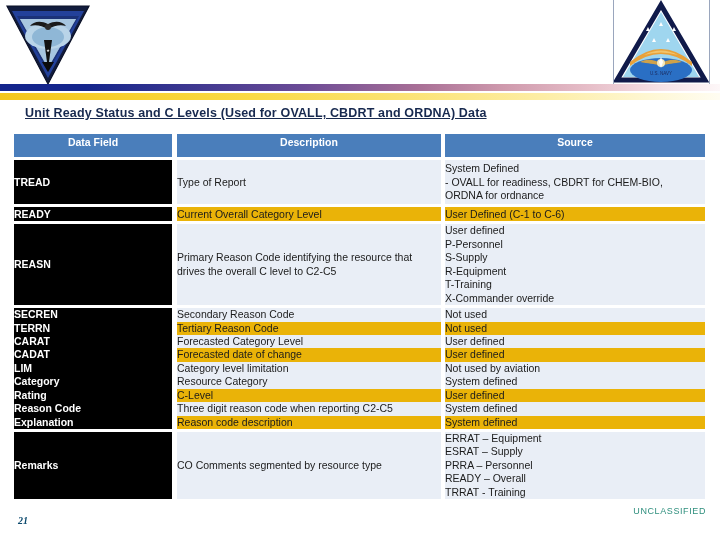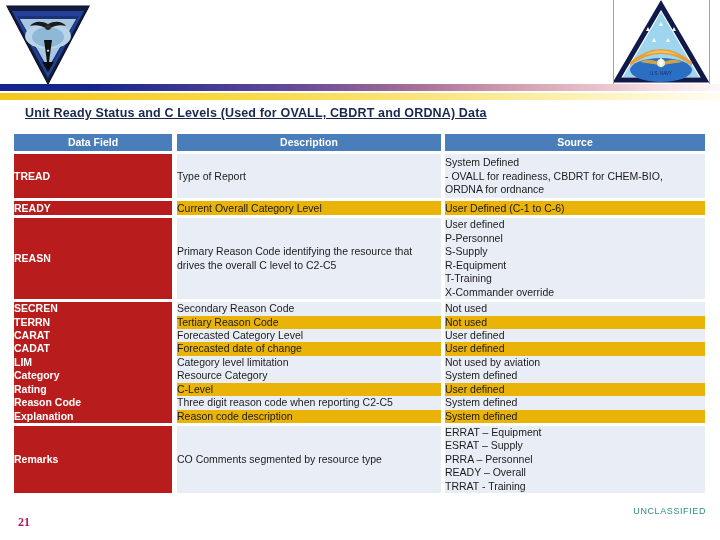--- a/index.html
+++ b/index.html
@@ -116,27 +116,27 @@
   }
 
   
   .hdr .cell {
     background: #4a7ebb;
     color: #ffffff;
     font-weight: bold;
     font-size: 10.5px;
     height: 17px;
     padding-top: 2px;
-    padding-bottom: 2px;
+    padding-bottom: 8px;
   }
   .hdr .gap { background: #ffffff; }
 
   
   .field-cell {
-    background: #b91c1c;
+    background: #000000;
     color: #ffffff;
     font-weight: bold;
     font-size: 10.5px;
   }
 
   
   .shade-a { background: #e9eef6; }
   .shade-b { background: #eab308; }
 
   
@@ -150,24 +150,25 @@
     padding: 0;
     list-style: none;
   }
   .src-list li { white-space: nowrap; }
 
   
   .page-number {
     position: absolute;
     left: 18px;
     top: 515px;
-    font-size: 12px;
-    font-weight: bold;
-    color: #be185d;
+    font-size: 10px;
+    font-weight: bold;
+    color: #0c4a6e;
     font-family: "Liberation Serif", serif;
+    font-style: italic;
   }
   .classification {
     position: absolute;
     right: 14px;
     top: 506px;
     font-size: 9px;
     color: #2f8f7e;
     letter-spacing: 0.6px;
     font-weight: normal;
   }

